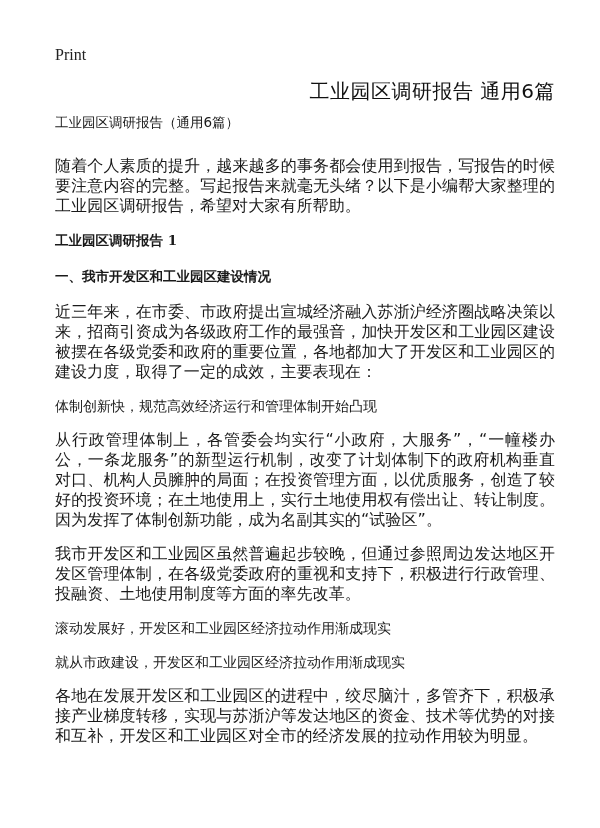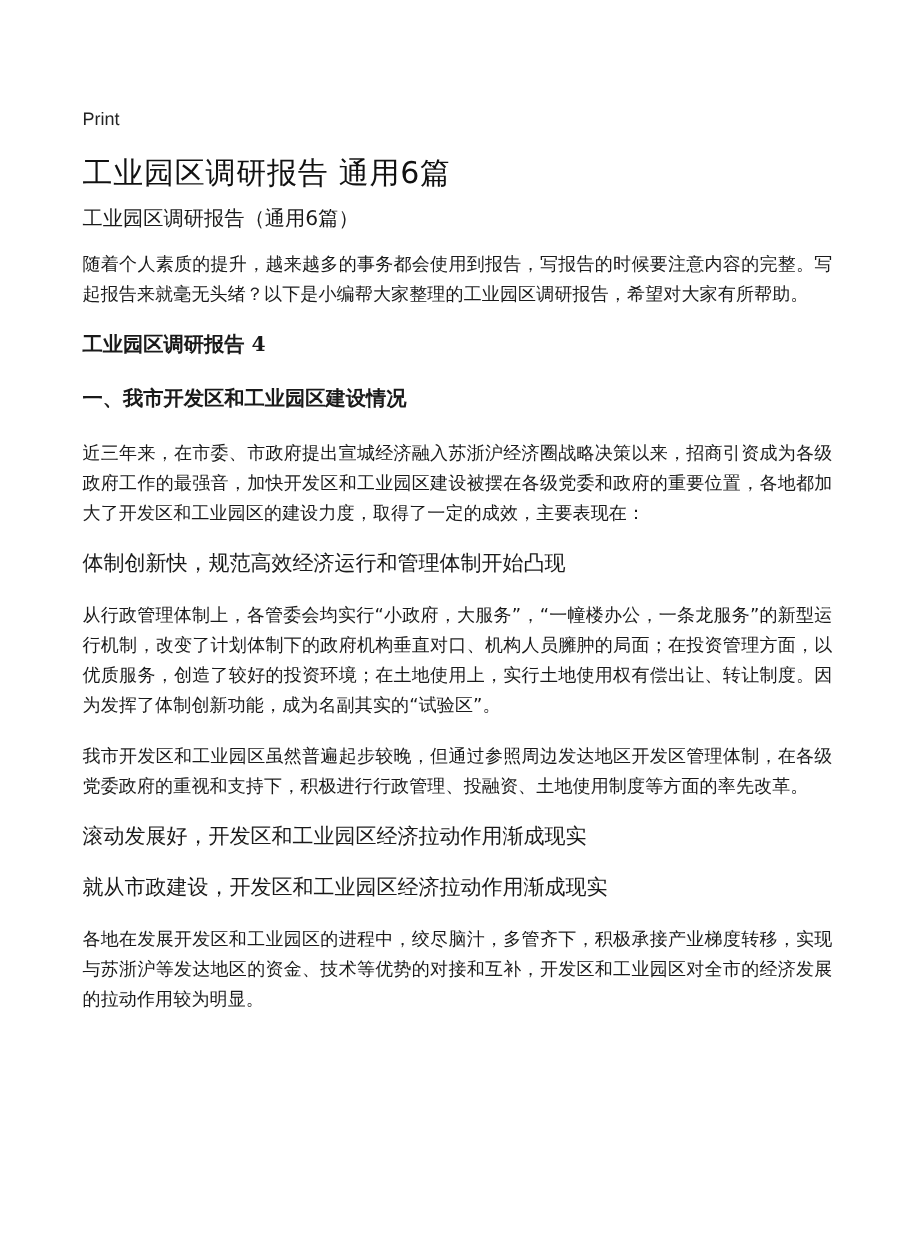--- a/index.html
+++ b/index.html
@@ -4,47 +4,47 @@
 <style>
   html, body { margin: 0; padding: 0; background: #ffffff; }
   body {
     width: 600px; height: 828px; overflow: hidden;
     font-family: "DejaVu Sans", sans-serif;
     color: #1a1a1a;
     position: relative;
   }
   .page { position: absolute; left: 55px; top: 44px; width: 500px; }
   .print-label {
-    font-family: Liberation Sans, sans-serif;
-    font-size: 12px; color: #222; height: 22px; line-height: 22px; margin-top: 24px;
+    font-family: Liberation Serif, serif;
+    font-size: 16px; color: #222; height: 22px; line-height: 22px;
   }
   .doc-title {
-    text-align: left; font-size: 20px; line-height: 26px;
+    text-align: right; font-size: 20px; line-height: 26px;
     margin: 12px 0 8px 0; color: #111; letter-spacing: 0.5px;
   }
-  .subtitle { font-size: 13.5px; line-height: 20px; margin: 4px 0 10px 0; }
+  .subtitle { font-size: 13.5px; line-height: 20px; margin: 4px 0 24px 0; }
   p.body {
-    font-size: 12px; line-height: 20px; margin: 0 0 14px 0;
+    font-size: 16px; line-height: 20px; margin: 0 0 14px 0;
     letter-spacing: 0.1px; text-align: justify;
   }
   .h-bold {
     font-family: "DejaVu Serif", serif;
     font-weight: bold; font-size: 13.5px; line-height: 20px; margin: 0 0 16px 0;
   }
   .h-plain { font-size: 14px; line-height: 20px; margin: 0 0 14px 0; }
 </style>
 </head>
 <body>
 
 <div class="page">
   <div class="print-label">Print</div>
   <div class="doc-title">工业园区调研报告 通用6篇</div>
   <div class="subtitle">工业园区调研报告（通用6篇）</div>
   <p class="body">随着个人素质的提升，越来越多的事务都会使用到报告，写报告的时候要注意内容的完整。写起报告来就毫无头绪？以下是小编帮大家整理的工业园区调研报告，希望对大家有所帮助。</p>
-  <div class="h-bold">工业园区调研报告 4</div>
+  <div class="h-bold">工业园区调研报告 1</div>
   <div class="h-bold">一、我市开发区和工业园区建设情况</div>
   <p class="body">近三年来，在市委、市政府提出宣城经济融入苏浙沪经济圈战略决策以来，招商引资成为各级政府工作的最强音，加快开发区和工业园区建设被摆在各级党委和政府的重要位置，各地都加大了开发区和工业园区的建设力度，取得了一定的成效，主要表现在：</p>
   <div class="h-plain">体制创新快，规范高效经济运行和管理体制开始凸现</div>
   <p class="body">从行政管理体制上，各管委会均实行“小政府，大服务”，“一幢楼办公，一条龙服务”的新型运行机制，改变了计划体制下的政府机构垂直对口、机构人员臃肿的局面；在投资管理方面，以优质服务，创造了较好的投资环境；在土地使用上，实行土地使用权有偿出让、转让制度。因为发挥了体制创新功能，成为名副其实的“试验区”。</p>
   <p class="body">我市开发区和工业园区虽然普遍起步较晚，但通过参照周边发达地区开发区管理体制，在各级党委政府的重视和支持下，积极进行行政管理、投融资、土地使用制度等方面的率先改革。</p>
   <div class="h-plain">滚动发展好，开发区和工业园区经济拉动作用渐成现实</div>
   <div class="h-plain">就从市政建设，开发区和工业园区经济拉动作用渐成现实</div>
   <p class="body">各地在发展开发区和工业园区的进程中，绞尽脑汁，多管齐下，积极承接产业梯度转移，实现与苏浙沪等发达地区的资金、技术等优势的对接和互补，开发区和工业园区对全市的经济发展的拉动作用较为明显。</p>
 </div>
 

